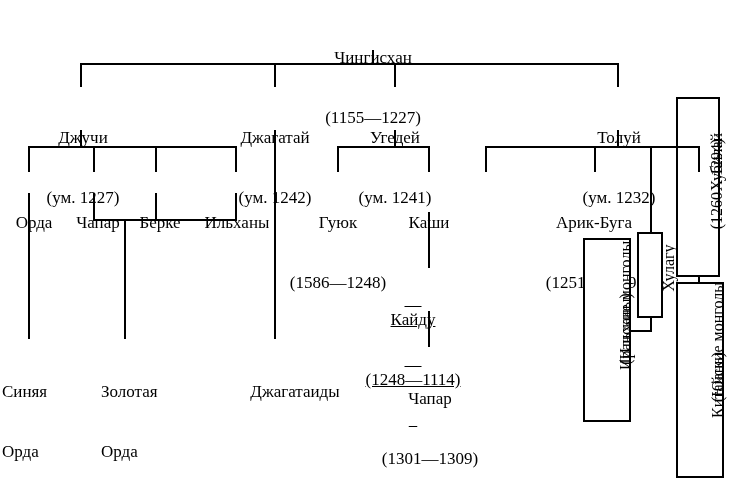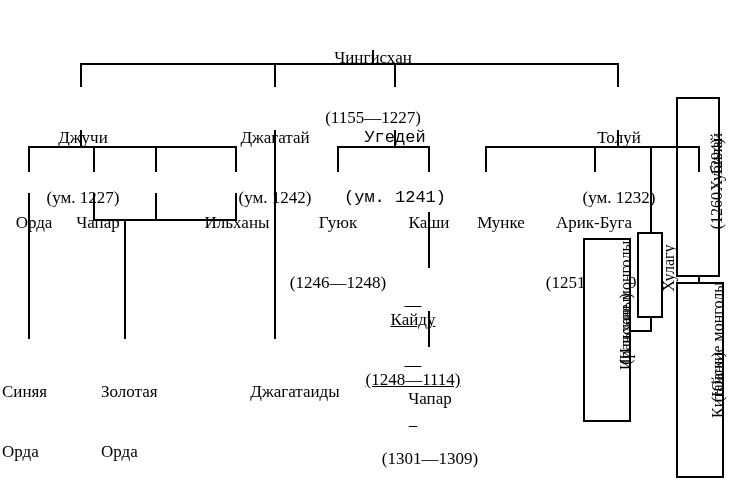--- a/index.html
+++ b/index.html
@@ -65,55 +65,55 @@
   <div class="node" style="left:15px; top:88px; width:136px;">
     <span class="l1">Джучи</span>
     <span class="l2">(ум. 1227)</span>
   </div>
 
   <div class="node" style="left:210px; top:88px; width:130px;">
     <span class="l1">Джагатай</span>
     <span class="l2">(ум. 1242)</span>
   </div>
 
-  <div class="node" style="left:336px; top:88px; width:118px;font-family:Liberation Mono, monospace;">
+  <div class="node" style="left:336px; top:88px; width:118px;">
     <span class="l1">Угедей</span>
     <span class="l2">(ум. 1241)</span>
   </div>
 
   <div class="node" style="left:557px; top:88px; width:124px;">
     <span class="l1">Толуй</span>
     <span class="l2">(ум. 1232)</span>
   </div>
 
   <div class="node" style="left:2px; top:173px; width:64px;">
     <span class="l1">Орда</span>
   </div>
 
   <div class="node" style="left:68px; top:173px; width:60px;">
     <span class="l1">Чапар</span>
   </div>
 
+  <div class="node" style="left:126px; top:173px; width:68px;">
+    <span class="l1">Берке</span>
+  </div>
 
   <div class="node" style="left:192px; top:173px; width:90px;">
     <span class="l1">Ильханы</span>
   </div>
 
   <div class="node" style="left:281px; top:173px; width:114px;">
     <span class="l1">Гуюк</span>
-    <span class="l2">(1246—1248)</span>
+    <span class="l2">(1586—1248)</span>
   </div>
 
   <div class="node" style="left:396px; top:173px; width:66px;">
     <span class="l1">Каши</span>
   </div>
 
-  <div class="node" style="left:463px; top:173px; width:76px;">
-    <span class="l1">Мунке</span>
-  </div>
 
   <div class="node" style="left:523px; top:173px; width:142px;">
     <span class="l1">Арик-Буга</span>
     <span class="l2">(1251—1259)</span>
   </div>
 
   <div class="node" style="left:354px; top:270px; width:118px;text-decoration:underline;">
     <span class="l1">Кайду</span>
     <span class="l2">(1248—1114)</span>
   </div>

